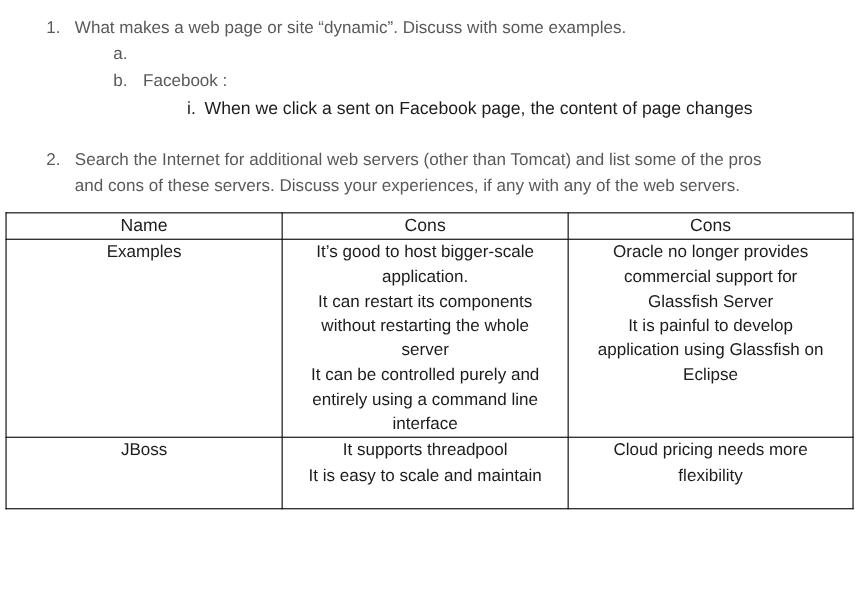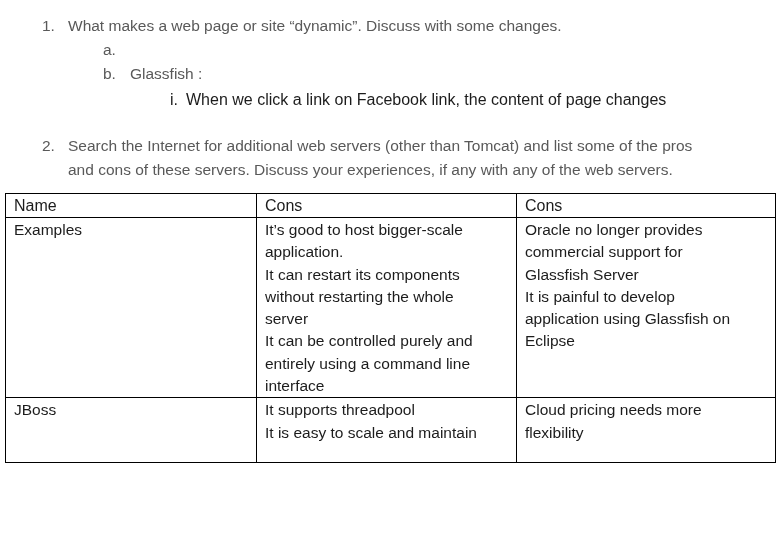--- a/index.html
+++ b/index.html
@@ -36,21 +36,21 @@
 
   table.servers {
     border-collapse: collapse;
     table-layout: fixed;
     width: 770px;
     margin: 11px 0 0 5px;
   }
   table.servers th, table.servers td {
     border: 1.5px solid var(--border-color);
     vertical-align: top;
-    text-align: left;
+    text-align: center;
     font-weight: normal;
     padding: 1px 8px 0 8px;
     color: var(--a-color);
     overflow: hidden;
   }
   table.servers th {
     font-size: 16px;
     line-height: 21px;
     height: 24px;
   }
@@ -64,35 +64,35 @@
   col.c-pros { width: 260px; }
   col.c-cons { width: 259px; }
 </style>
 </head>
 <body>
 
 <div class="page">
 
   <div class="line lvl1 qstyle">
     <span class="marker">1.</span>
-    <span class="text">What makes a web page or site “dynamic”. Discuss with some changes.</span>
+    <span class="text">What makes a web page or site “dynamic”. Discuss with some examples.</span>
   </div>
 
   <div class="line lvl2 qstyle">
     <span class="marker">a.</span>
   </div>
 
   <div class="line lvl2 qstyle">
     <span class="marker">b.</span>
-    <span class="text">Glassfish :</span>
+    <span class="text">Facebook :</span>
   </div>
 
   <div class="line lvl3 astyle">
     <span class="marker">i.</span>
-    <span class="text">When we click a link on Facebook link, the content of page changes</span>
+    <span class="text">When we click a sent on Facebook page, the content of page changes</span>
   </div>
 
   <div class="line lvl3 astyle">
   </div>
 
   <div class="line lvl1 qstyle q2">
     <span class="marker">2.</span>
     <span class="text">Search the Internet for additional web servers (other than Tomcat) and list some of the pros
 and cons of these servers. Discuss your experiences, if any with any of the web servers.</span>
   </div>

